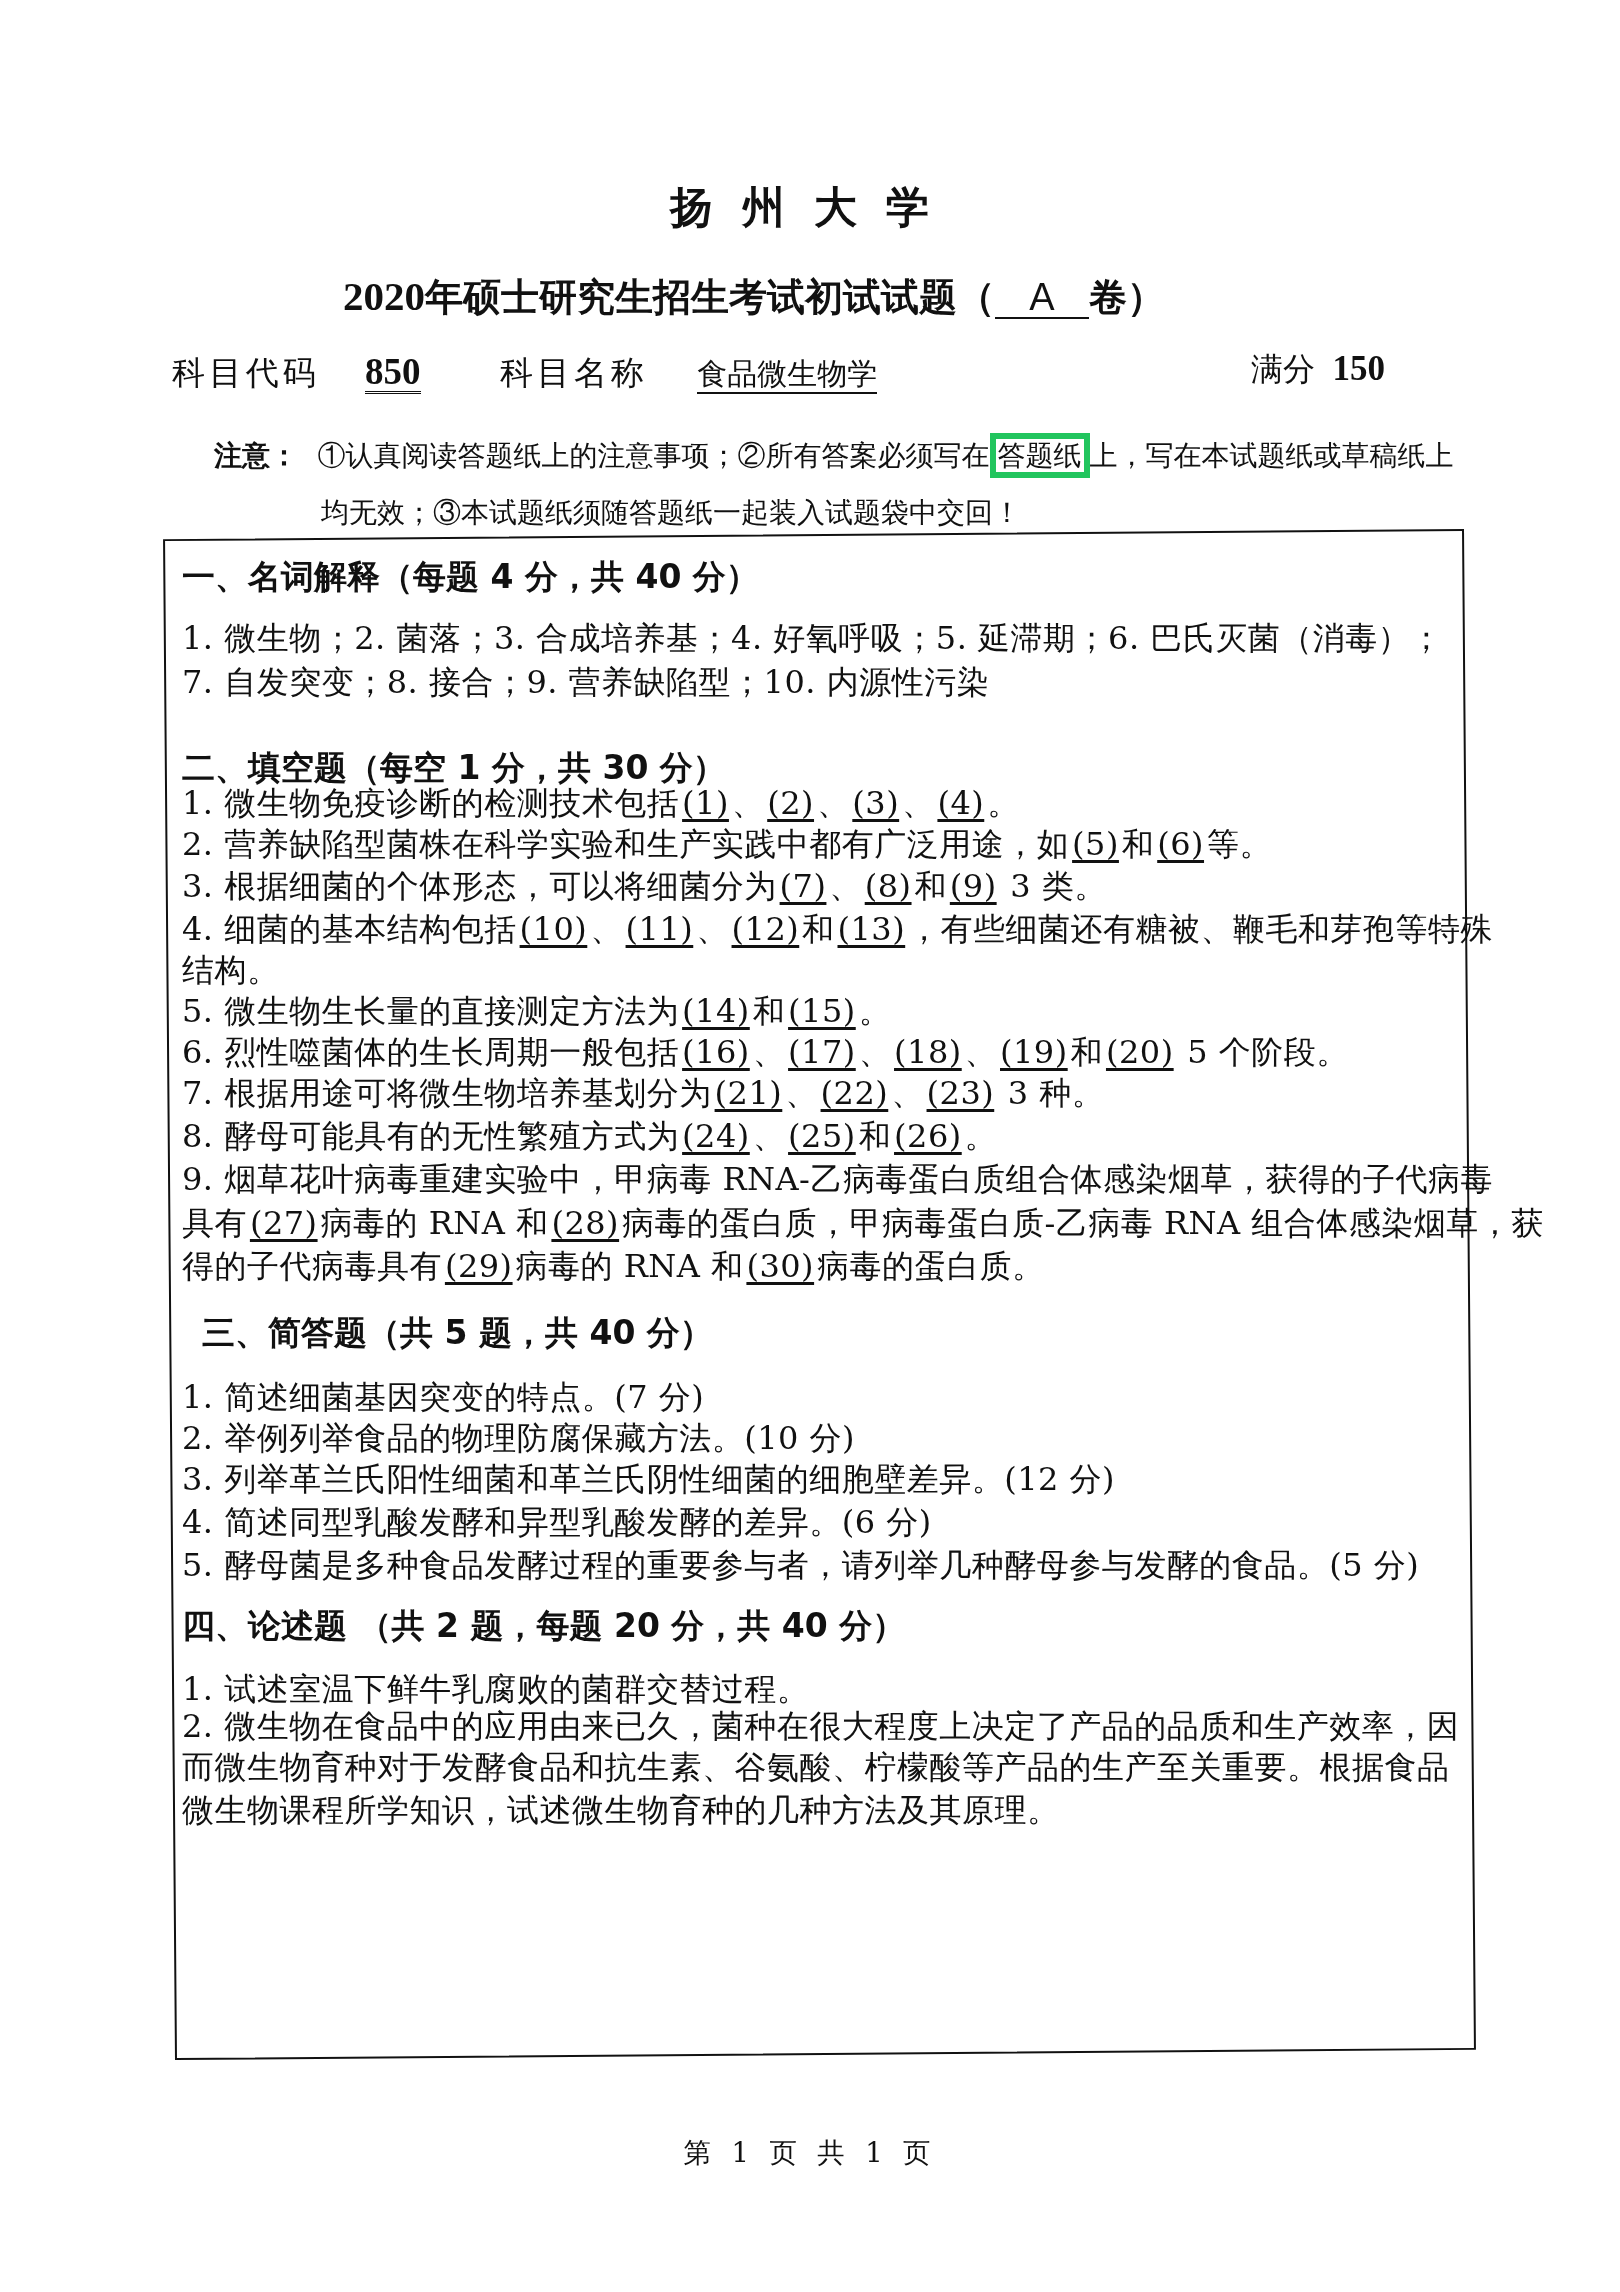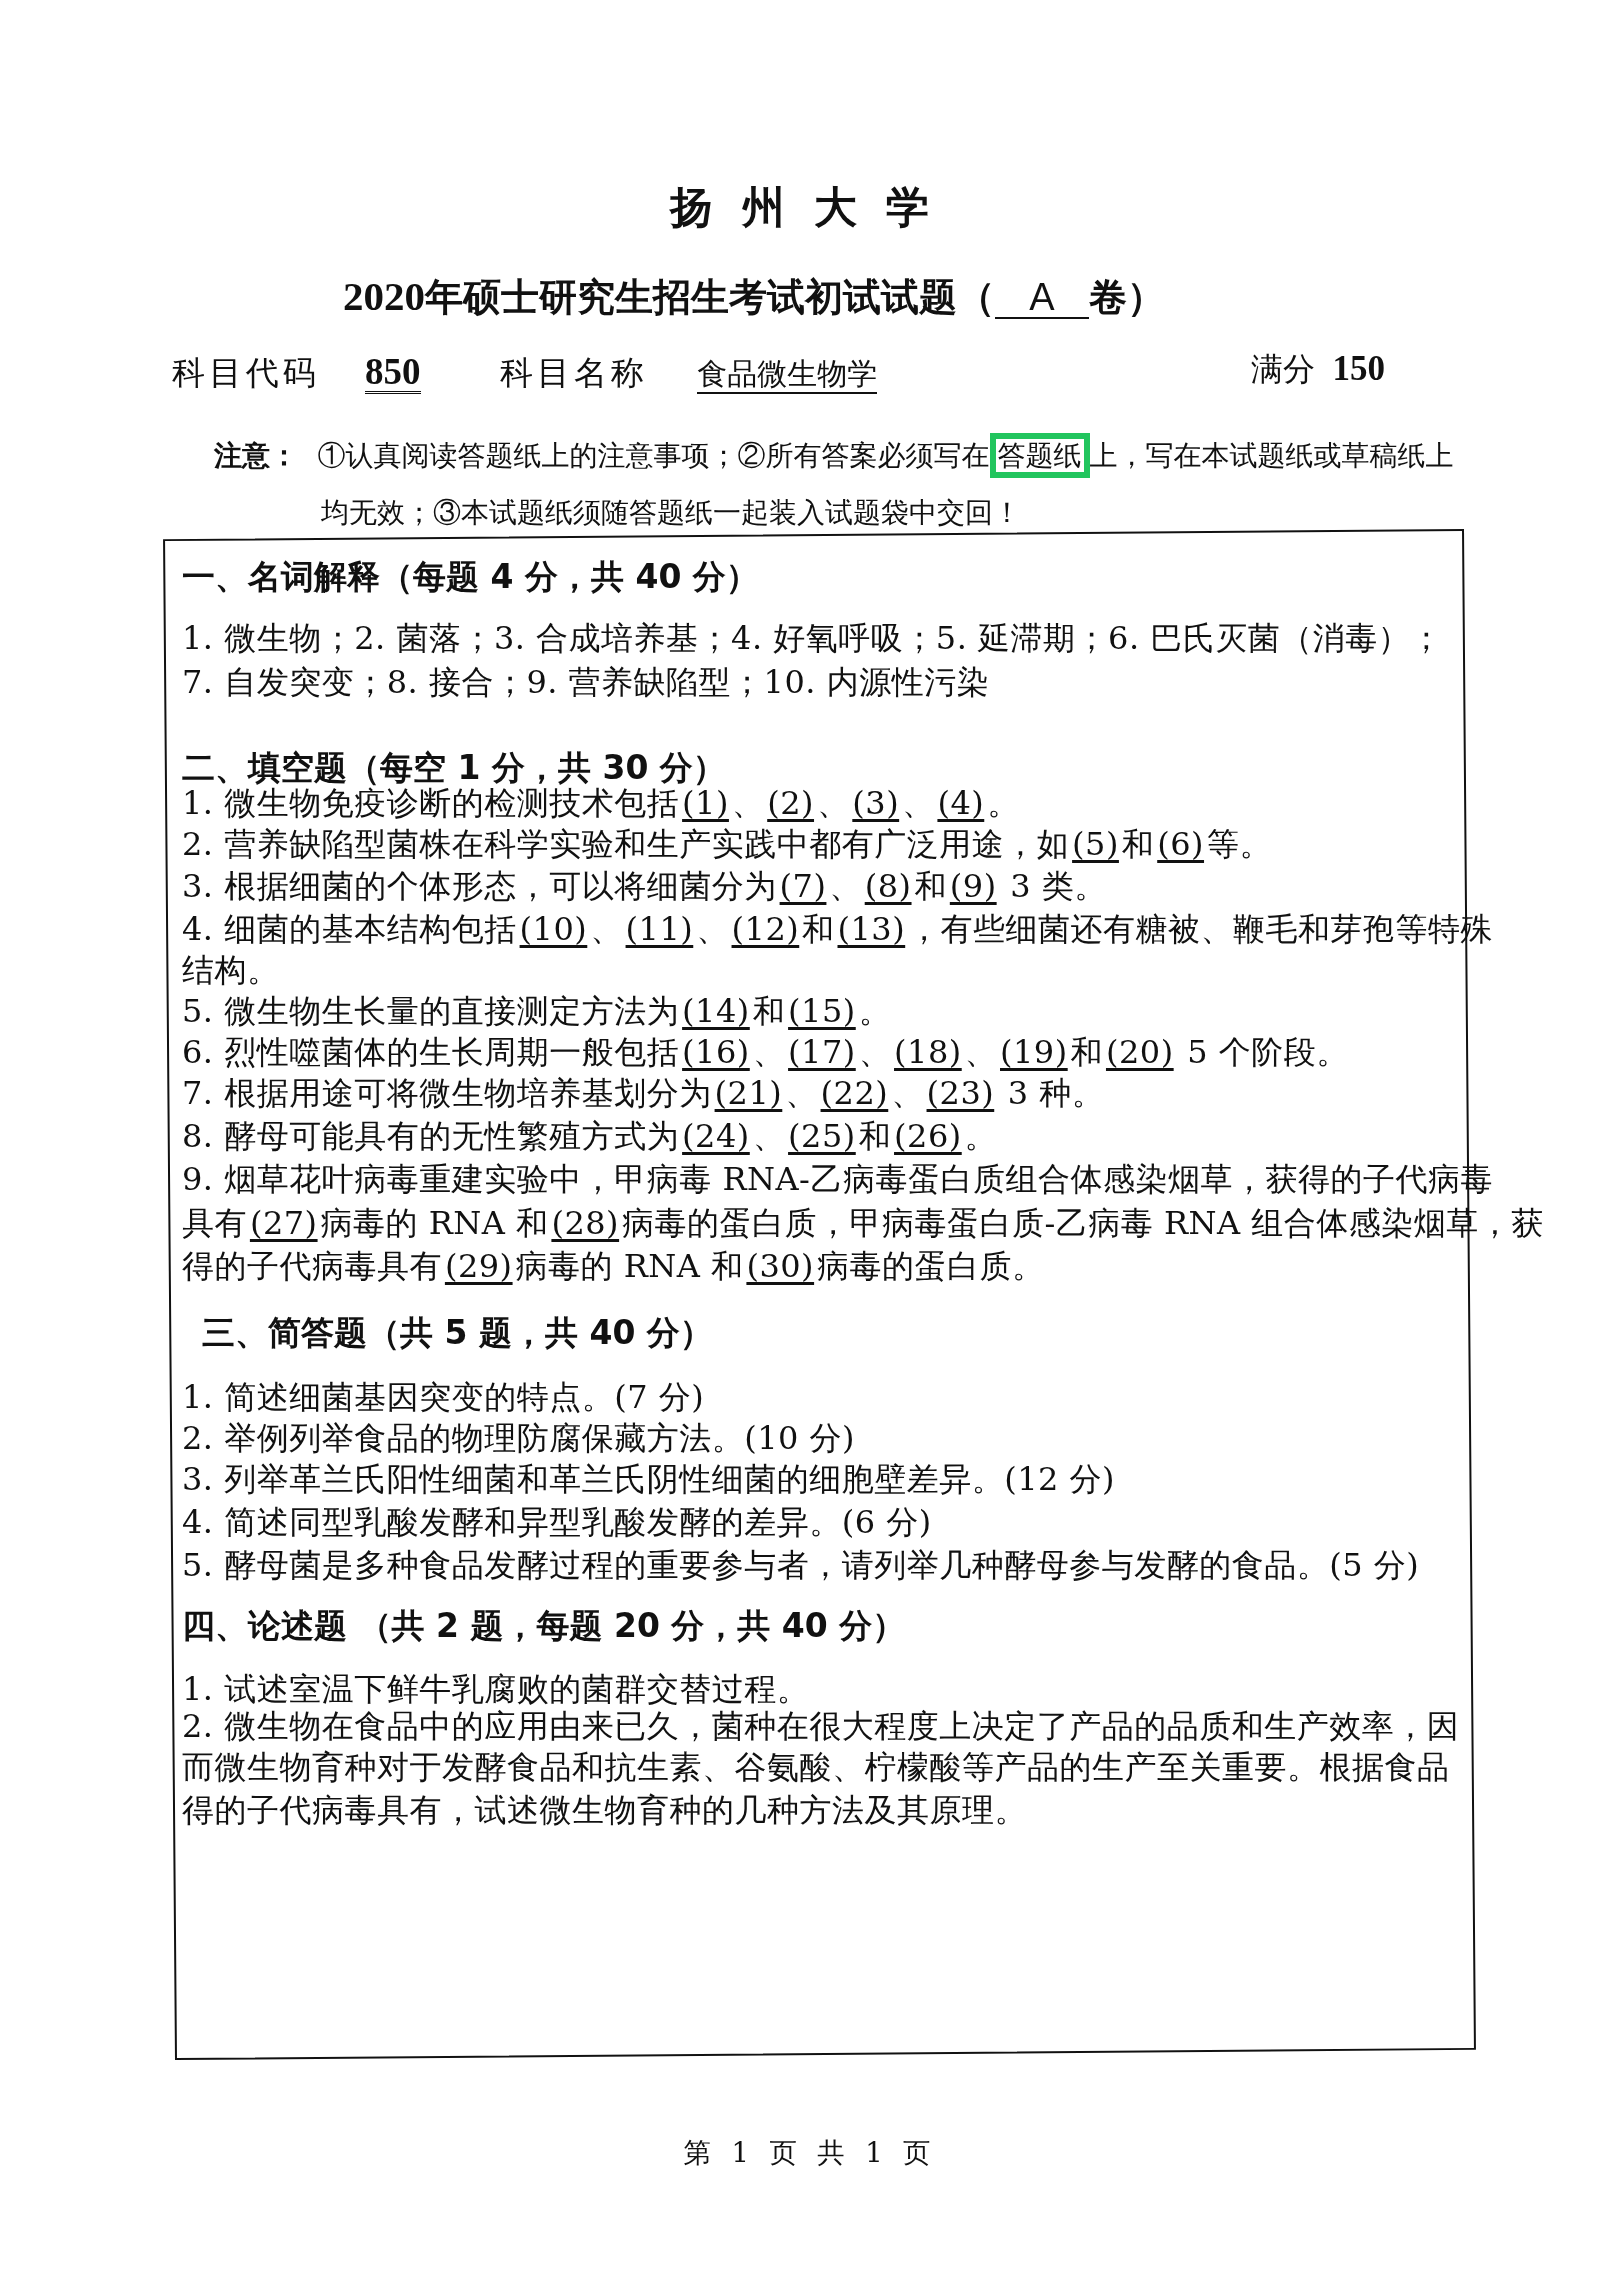--- a/index.html
+++ b/index.html
@@ -118,16 +118,16 @@
 <div class="line" style="top:1378px;">1. 简述细菌基因突变的特点。(7 分)</div>
 <div class="line" style="top:1419px;">2. 举例列举食品的物理防腐保藏方法。(10 分)</div>
 <div class="line" style="top:1460px;">3. 列举革兰氏阳性细菌和革兰氏阴性细菌的细胞壁差异。(12 分)</div>
 <div class="line" style="top:1503px;">4. 简述同型乳酸发酵和异型乳酸发酵的差异。(6 分)</div>
 <div class="line" style="top:1546px;">5. 酵母菌是多种食品发酵过程的重要参与者，请列举几种酵母参与发酵的食品。(5 分)</div>
 
 <div class="sec-head" style="top:1604px;">四、论述题 （共 2 题，每题 20 分，共 40 分）</div>
 <div class="line" style="top:1670px;">1. 试述室温下鲜牛乳腐败的菌群交替过程。</div>
 <div class="line" style="top:1707px;">2. 微生物在食品中的应用由来已久，菌种在很大程度上决定了产品的品质和生产效率，因</div>
 <div class="line" style="top:1748px;">而微生物育种对于发酵食品和抗生素、谷氨酸、柠檬酸等产品的生产至关重要。根据食品</div>
-<div class="line" style="top:1791px;">得的子代病毒具有，试述微生物育种的几种方法及其原理。</div>
+<div class="line" style="top:1791px;">微生物课程所学知识，试述微生物育种的几种方法及其原理。</div>
 
 <div class="abs footer">第 1 页 共 1 页</div>
 
 
 </body></html>

